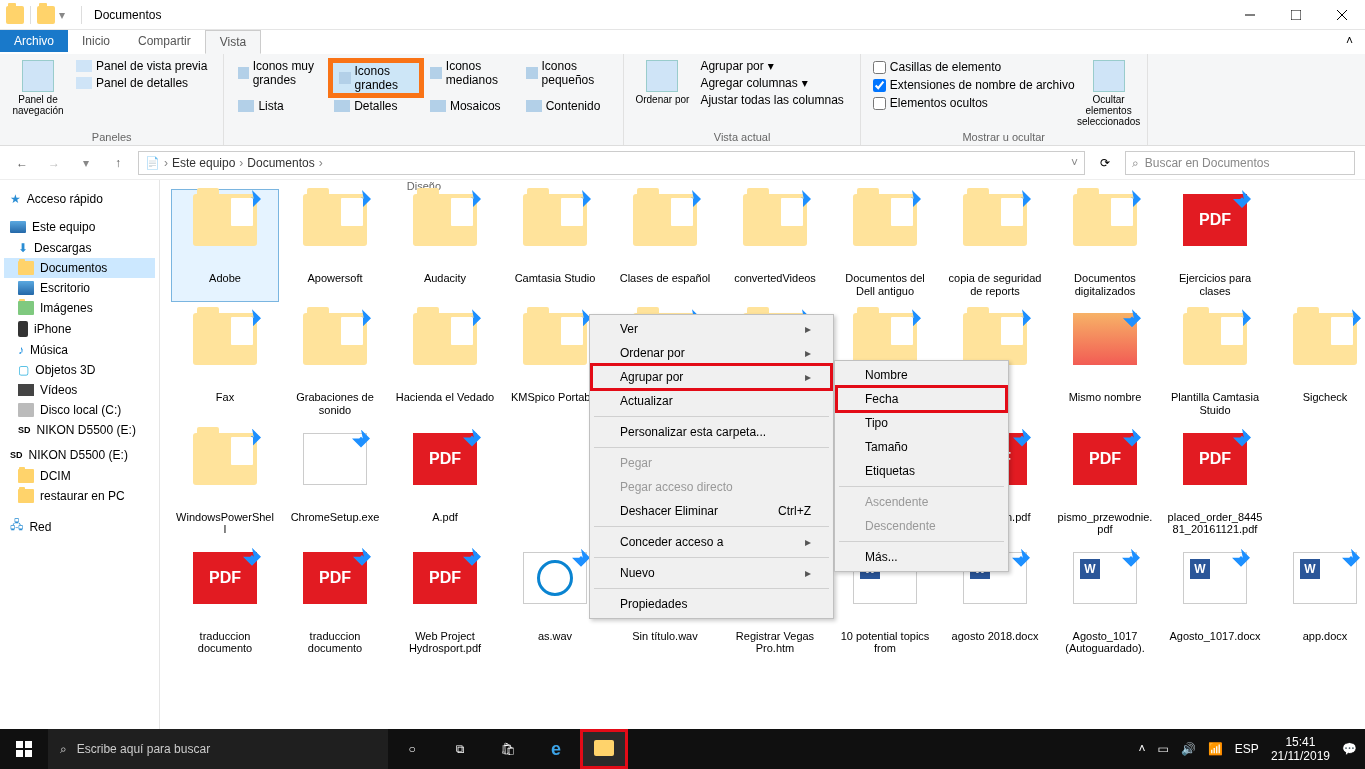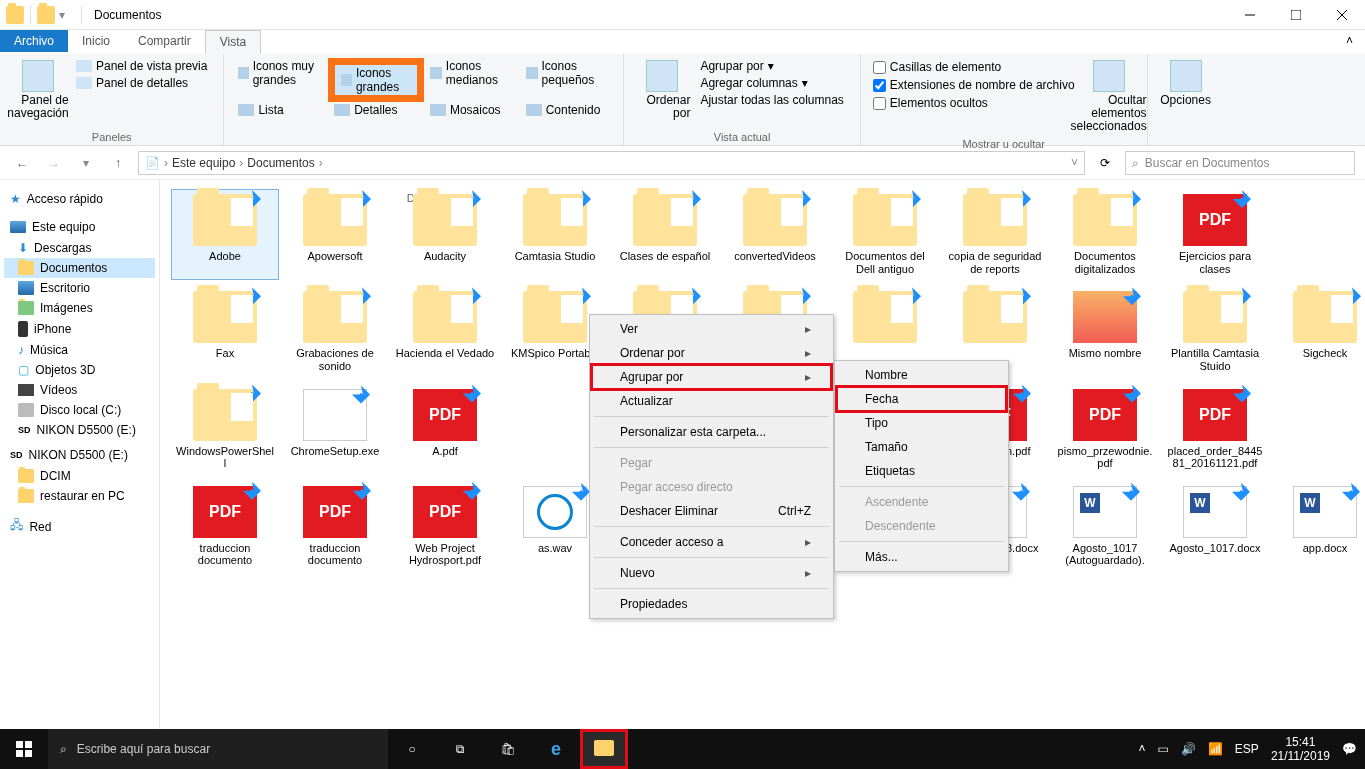--- a/index.html
+++ b/index.html
@@ -23,27 +23,27 @@
 .ribtab.active { border:1px solid #ccc; border-bottom:1px solid #f5f6f7; background:#f5f6f7; }
 .ribcaret { margin-left:auto; padding:4px 12px; }
 
 
 .ribbon { height: 92px; background:#f5f6f7; border-bottom:1px solid #ddd; display:flex; }
 .ribgroup { border-right:1px solid #e1e1e1; padding:4px 8px 2px; display:flex; flex-direction:column; }
 .ribgroup .content { flex:1; display:flex; align-items:flex-start; }
 .ribgroup .label { text-align:center; color:#666; font-size:11px; padding-top:2px;}
 .bigbtn { display:flex; flex-direction:column; align-items:center; width:60px; text-align:center; padding:2px; }
 .bigbtn .ic { width:32px; height:32px; background:#cfe4f7; border:1px solid #9cc; }
-.bigbtn span { font-size:12px; line-height:1.1; margin-top:2px;text-align:right; }
+.bigbtn span { font-size:10px; line-height:1.1; margin-top:2px; }
 .chkrow { display:flex; flex-direction:column; gap:4px; padding:2px 4px;}
 .chk { display:flex; align-items:center; gap:4px; font-size:11px;}
 .chk input { width:13px; height:13px;}
 .listcol { display:flex; flex-direction:column; gap:1px; padding:0 2px;}
 .listitem { display:flex; align-items:center; gap:4px; padding:1px 6px; font-size:11px;}
-.listitem.sel { background:#cde6f7; border:7px solid #f97316;}
+.listitem.sel { background:#cde6f7; border:5px solid #f97316;}
 .listitem .ic { width:16px; height:12px; background:#b3d0e8; }
 .smbtn { display:flex; align-items:center; gap:4px; padding:1px 6px; font-size:11px;}
 
 
 .addrrow { height: 34px; display:flex; align-items:center; padding:0 10px; gap:8px; background:#fff; border-bottom:1px solid #eee;}
 .navbtn { width:24px; height:24px; display:flex; align-items:center; justify-content:center; color:#555;}
 .addrbox { flex:1; height:24px; border:1px solid #ccc; display:flex; align-items:center; padding:0 6px; gap:4px;}
 .addrbox .crumb { color:#333; }
 .addrbox .sep2 { color:#888; }
 .searchbox { width:230px; height:24px; border:1px solid #ccc; display:flex; align-items:center; padding:0 6px; color:#888; gap:6px;}
@@ -59,21 +59,21 @@
 .ic-star { color:#2a8dd4; }
 .ic-pc { background:linear-gradient(#5aa8e0,#2468a8); width:16px; height:12px; border-radius:1px;}
 .ic-dl { color:#2a8dd4; }
 .ic-fold { background:#ffd36b; width:16px; height:12px; border-radius:1px; position:relative;}
 .ic-fold::before{content:"";position:absolute;top:-2px;left:1px;width:6px;height:2px;background:#ffd36b;border-radius:1px 1px 0 0;}
 .ic-drive { background:#bbb; width:16px; height:10px; border-radius:1px;}
 .ic-net { color:#2a8dd4;}
 
 .filegrid { flex:1; padding:10px 12px; overflow:auto; position:relative;}
 .gridrow { display:grid; grid-template-columns: repeat(12, 106px); gap:4px 4px; margin-bottom:8px;}
-.fitem { display:flex; flex-direction:column; align-items:center; text-align:center; padding:4px 2px; position:relative;}
+.fitem { display:flex; flex-direction:column; align-items:center; text-align:center; padding:4px 2px; position:relative;gap:22px;}
 .fitem .thumb { width:64px; height:52px; position:relative; margin-bottom:4px;}
 .fitem .name { font-size:11px; line-height:1.15; word-wrap:break-word; max-width:100px;}
 .thumb.folder { background:#ffe39b; border-radius:3px; }
 .thumb.folder::before{content:"";position:absolute;top:-6px;left:4px;width:22px;height:6px;background:#ffe39b;border-radius:2px 2px 0 0;}
 .thumb.folder::after{content:"";position:absolute;top:4px;right:4px;width:22px;height:28px;background:#fff;border-radius:1px;}
 .thumb .sync { position:absolute; top:-4px; right:-4px; width:18px; height:18px; background:#1e90ff; clip-path: polygon(50% 0, 100% 50%, 50% 100%, 0 50%, 40% 50%, 50% 40%, 60% 50%);}
 .thumb.pdf { background:#e21b22; display:flex; align-items:center; justify-content:center; color:#fff; font-weight:bold; font-size:16px;}
 .thumb.pdf::after{content:"PDF";}
 .thumb.doc { background:#fff; border:1px solid #ccc; position:relative;}
 .thumb.doc::after{content:"W"; position:absolute; top:6px; left:6px; width:20px; height:20px; background:#2a5699; color:#fff; display:flex; align-items:center; justify-content:center; font-weight:bold;}
@@ -240,26 +240,20 @@
           </label>
       </div>
       <div class="bigbtn">
           <div class="ic"></div>
           <span>Ocultar elementos seleccionados</span>
         </div>
     </div>
     <div class="label">Mostrar u ocultar</div>
   </div>
   <div class="ribgroup" style="border-right:none;">
-    <div class="content">
-      <div class="bigbtn">
-          <div class="ic"></div>
-          <span>Opciones</span>
-        </div>
-    </div>
     <div class="label"></div>
   </div>
 </div>
 
 <div class="addrrow">
   <div class="navbtn">←</div>
   <div class="navbtn" style="color:#bbb;">→</div>
   <div class="navbtn" style="color:#888;">▾</div>
   <div class="navbtn">↑</div>
   <div class="addrbox">

